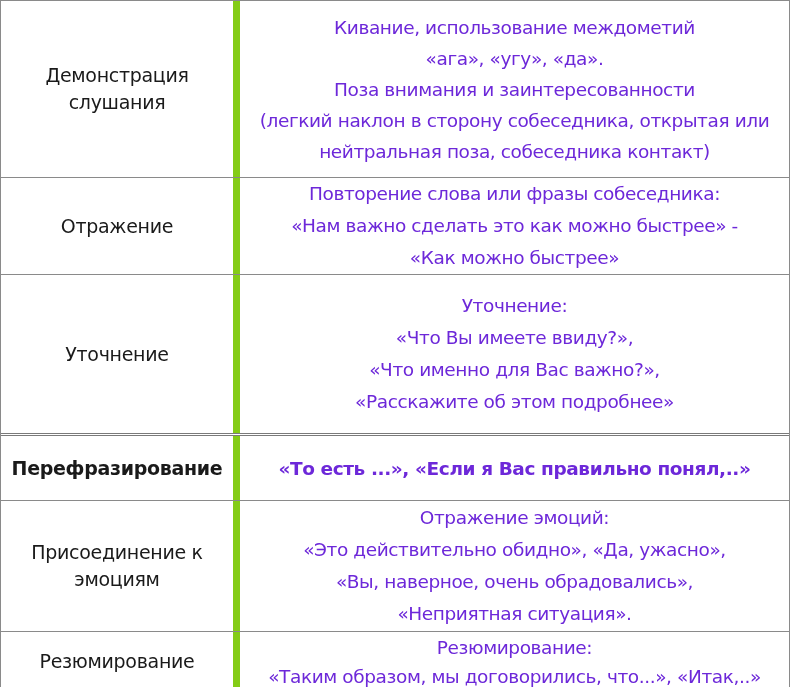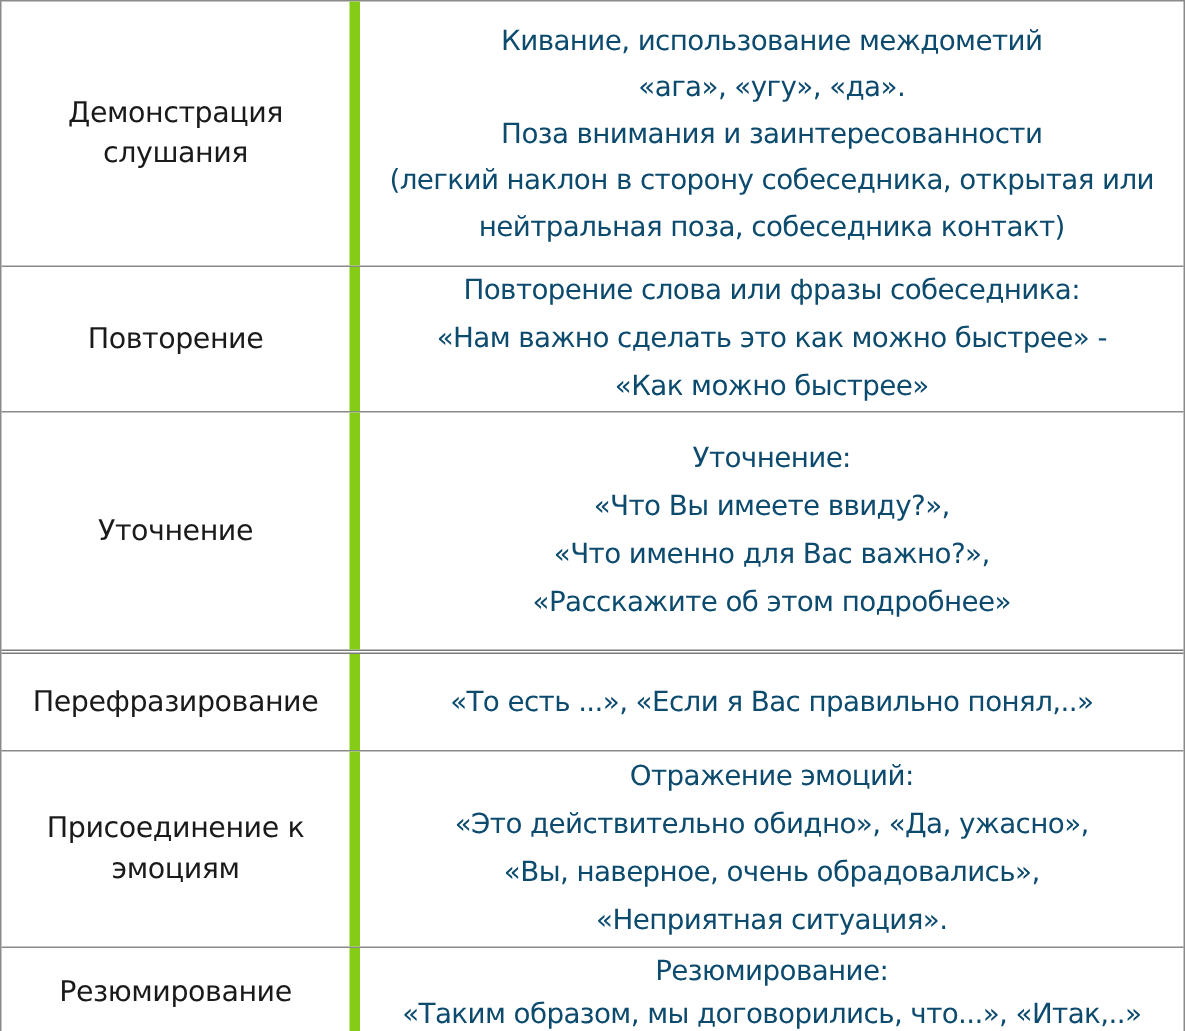--- a/index.html
+++ b/index.html
@@ -20,21 +20,21 @@
       top: 0;
       width: 788px;
       border: 1px solid #8a8a8a;
       border-collapse: collapse;
     }
     .row {
       display: flex;
       border-top: 1px solid #8a8a8a;
     }
     .row:first-child { border-top: none; }
-    .row.thick-top { border-top: 3px double #7a7a7a; }
+    .row.thick-top { border-top: 3px double #7a7a7a; font-weight: bold; }
     .cell-term {
       width: 239px;
       border-right: 7px solid #84cc16;
       display: flex;
       align-items: center;
       justify-content: center;
       text-align: center;
       font-size: 19px;
       line-height: 27px;
       padding: 0 8px;
@@ -46,21 +46,21 @@
       display: flex;
       flex-direction: column;
       align-items: center;
       justify-content: center;
       text-align: center;
       font-size: 18.5px;
       line-height: 32px;
       padding: 2px 4px;
       box-sizing: border-box;
       letter-spacing: -0.4px;
-      color: #0c4a6e;
+      color: #6d28d9;
     }
     .cell-desc span { display: block; white-space: nowrap; }
     .r1 { height: 176px; }
     .r2 { height: 96px; }
     .r3 { height: 158px; }
     .r4 { height: 64px; }
     .r5 { height: 130px; }
     .r6 { height: 59px; }
     .r1 .cell-desc { line-height: 31px; }
     .r4 .cell-desc, .r6 .cell-desc { line-height: 29px; }
@@ -75,21 +75,21 @@
     <div class="cell-desc">
       <span>Кивание, использование междометий</span>
       <span>«ага», «угу», «да».</span>
       <span>Поза внимания и заинтересованности</span>
       <span>(легкий наклон в сторону собеседника, открытая или</span>
       <span>нейтральная поза, собеседника контакт)</span>
     </div>
   </div>
 
   <div class="row r2">
-    <div class="cell-term">Повторение</div>
+    <div class="cell-term">Отражение</div>
     <div class="cell-desc">
       <span>Повторение слова или фразы собеседника:</span>
       <span>«Нам важно сделать это как можно быстрее» -</span>
       <span>«Как можно быстрее»</span>
     </div>
   </div>
 
   <div class="row r3">
     <div class="cell-term">Уточнение</div>
     <div class="cell-desc">

